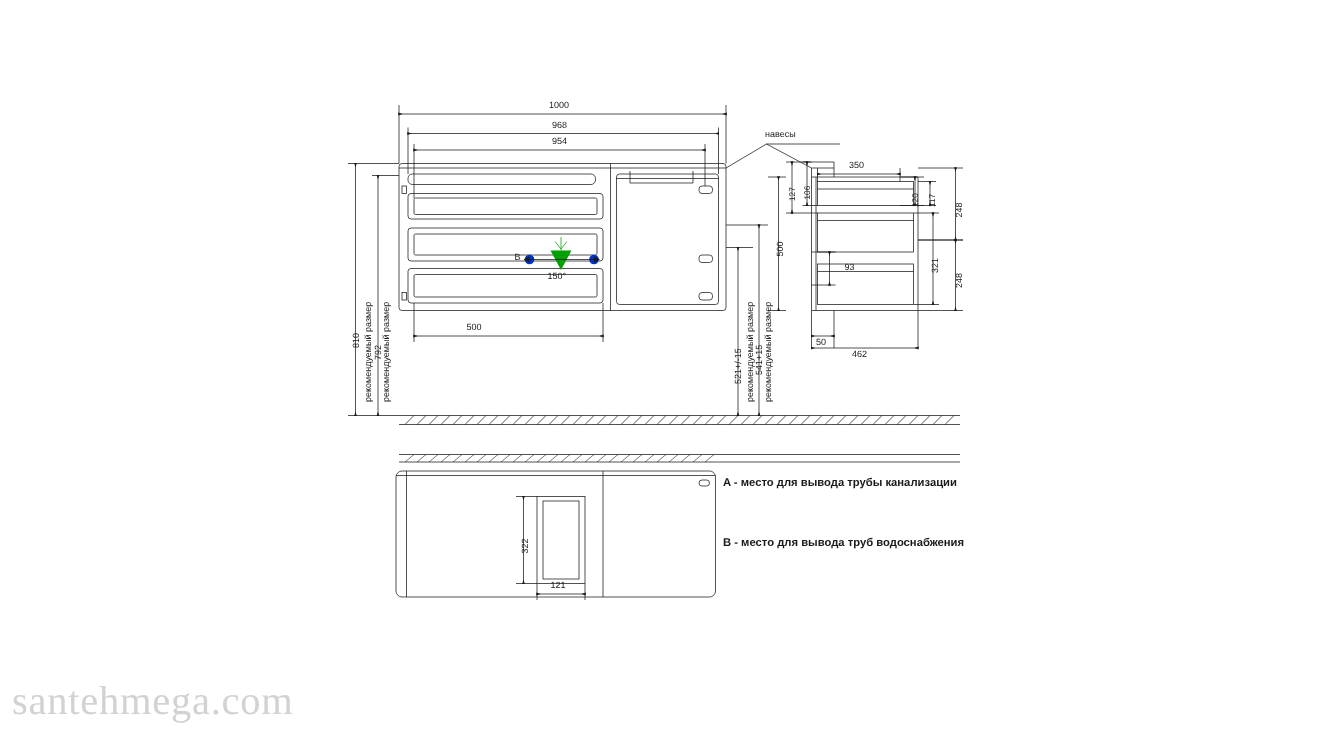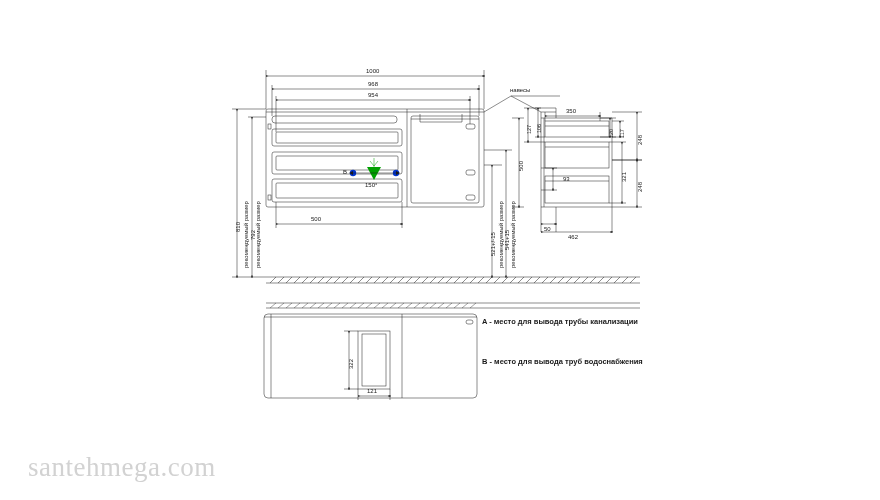--- a/index.html
+++ b/index.html
@@ -36,21 +36,20 @@
   }
   .watermark {
     position: absolute;
     left: 8px;
     top: 452px;
     font-family: "Liberation Serif", serif;
     font-size: 27px;
     color: #d2d2d2;
     letter-spacing: 0.5px;
     user-select: none;
-    margin-left: 20px;
   }
   .lbl {
     position: absolute;
     font-family: "Liberation Sans", sans-serif;
     font-size: 6px;
     color: #1a1a1a;
     white-space: nowrap;
     line-height: 1;
   }
   .lbl-vert {

